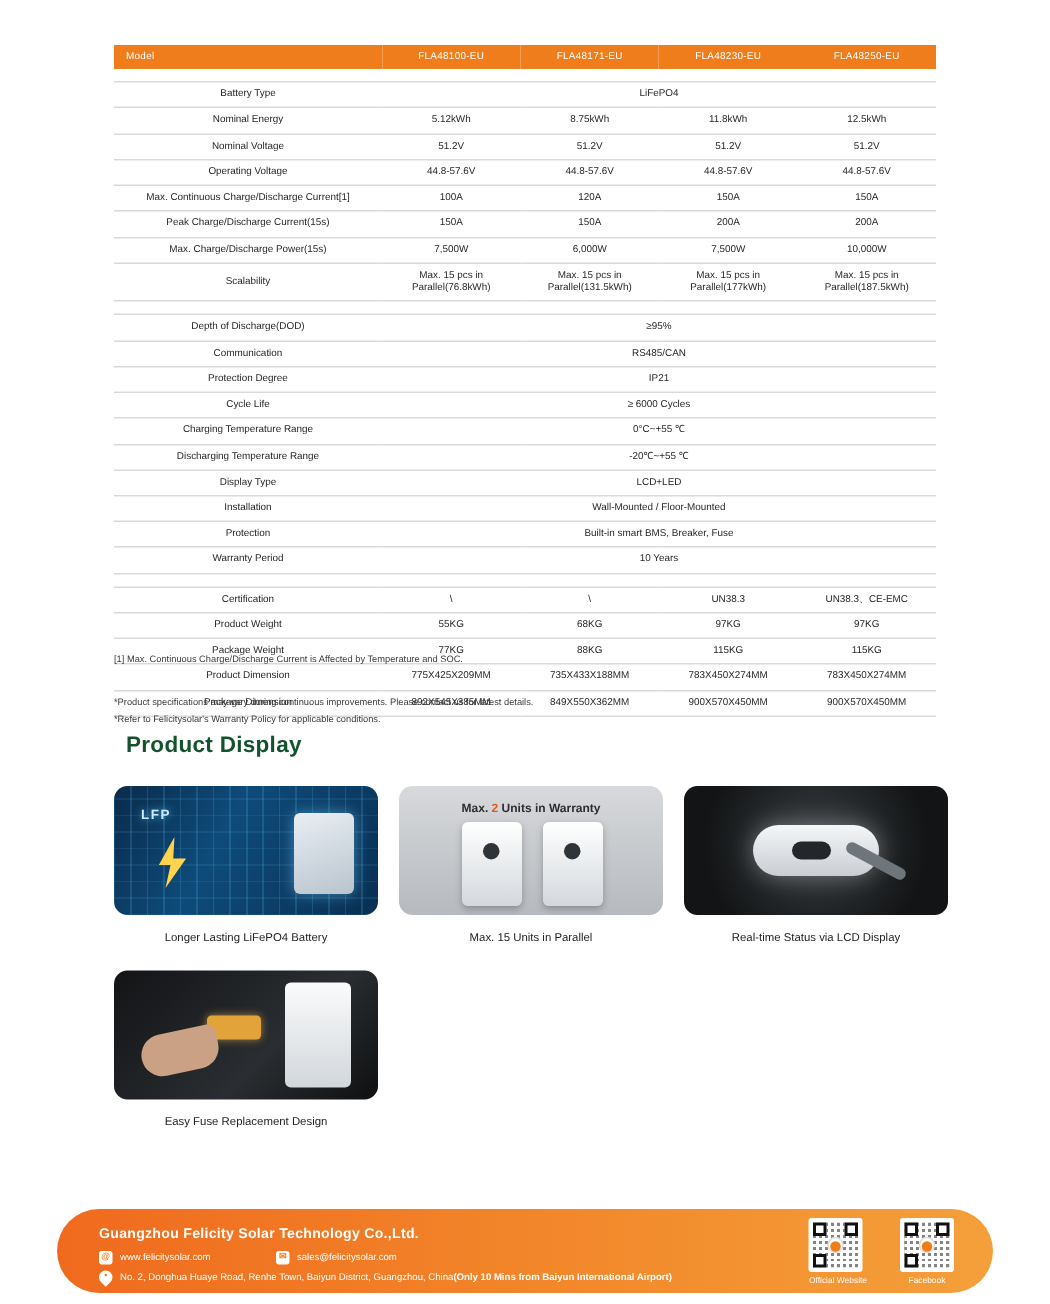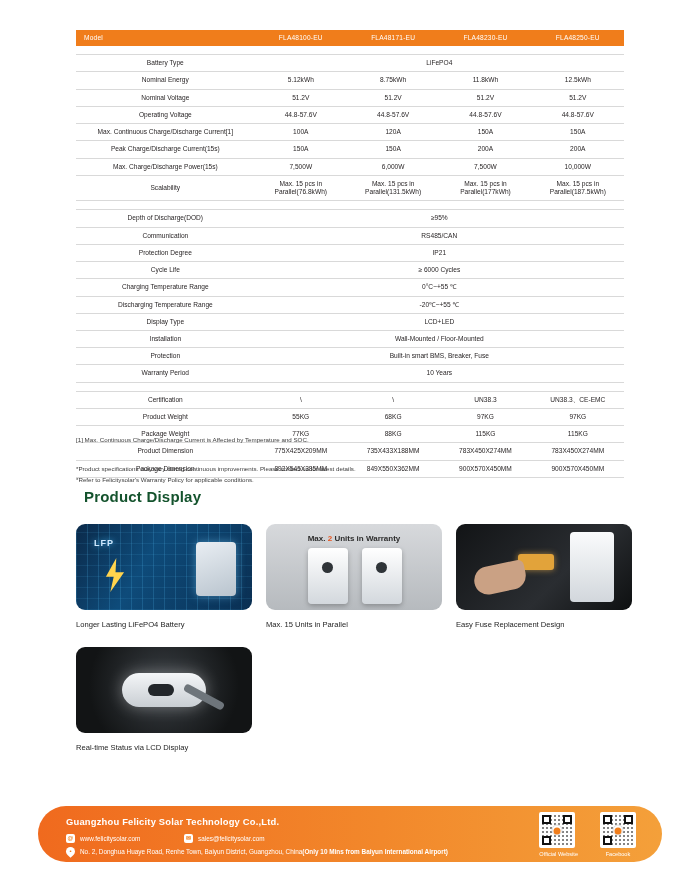--- a/index.html
+++ b/index.html
@@ -54,21 +54,21 @@
     position: absolute; left: 76px; top: 524px; width: 556px;
     display: grid; grid-template-columns: repeat(3, 1fr);
     row-gap: 18px; column-gap: 14px;
   }
   .cell { width: 100%; }
   .thumb {
     width: 100%; height: 86px; border-radius: 9px; overflow: hidden;
     position: relative; background: #111;
   }
   .cap {
-    margin-top: 10px; text-align: left;
+    margin-top: 10px; text-align: center;
     font-size: 7.6px; color: #232323;
   }
 
   
   .t1 { background: linear-gradient(120deg,#0b2a4a 0%,#0e4b7a 40%,#0a2f52 100%); padding-left: 28px; }
   .t1:before {
     content:""; position:absolute; inset:0;
     background:
       repeating-linear-gradient(90deg, rgba(90,200,255,.18) 0 1px, transparent 1px 11px),
       repeating-linear-gradient(0deg, rgba(90,200,255,.10) 0 1px, transparent 1px 11px);
@@ -404,34 +404,34 @@
       <div class="thumb t3">
         <div class="tag"><span>Max. </span><b>2</b><span> Units in Warranty</span></div>
         <div class="u u1"></div>
         <div class="u u2"></div>
       </div>
       <div class="cap">Max. 15 Units in Parallel</div>
     </div>
 
 
     <div class="cell">
+      <div class="thumb t6">
+        <div class="lcd"></div>
+        <div class="arm"></div>
+      </div>
+      <div class="cap">Real-time Status via LCD Display</div>
+    </div>
+
+    <div class="cell">
       <div class="thumb t5">
         <div class="panel"></div>
         <div class="fuse"></div>
         <div class="hand"></div>
       </div>
       <div class="cap">Easy Fuse Replacement Design</div>
-    </div>
-
-    <div class="cell">
-      <div class="thumb t6">
-        <div class="lcd"></div>
-        <div class="arm"></div>
-      </div>
-      <div class="cap">Real-time Status via LCD Display</div>
     </div>
   </div>
 
   <div class="footer">
     <div class="company">Guangzhou Felicity Solar Technology Co.,Ltd.</div>
 
     <div class="fline fl1">
       <span class="fi">@</span>
       <span>www.felicitysolar.com</span>
     </div>

